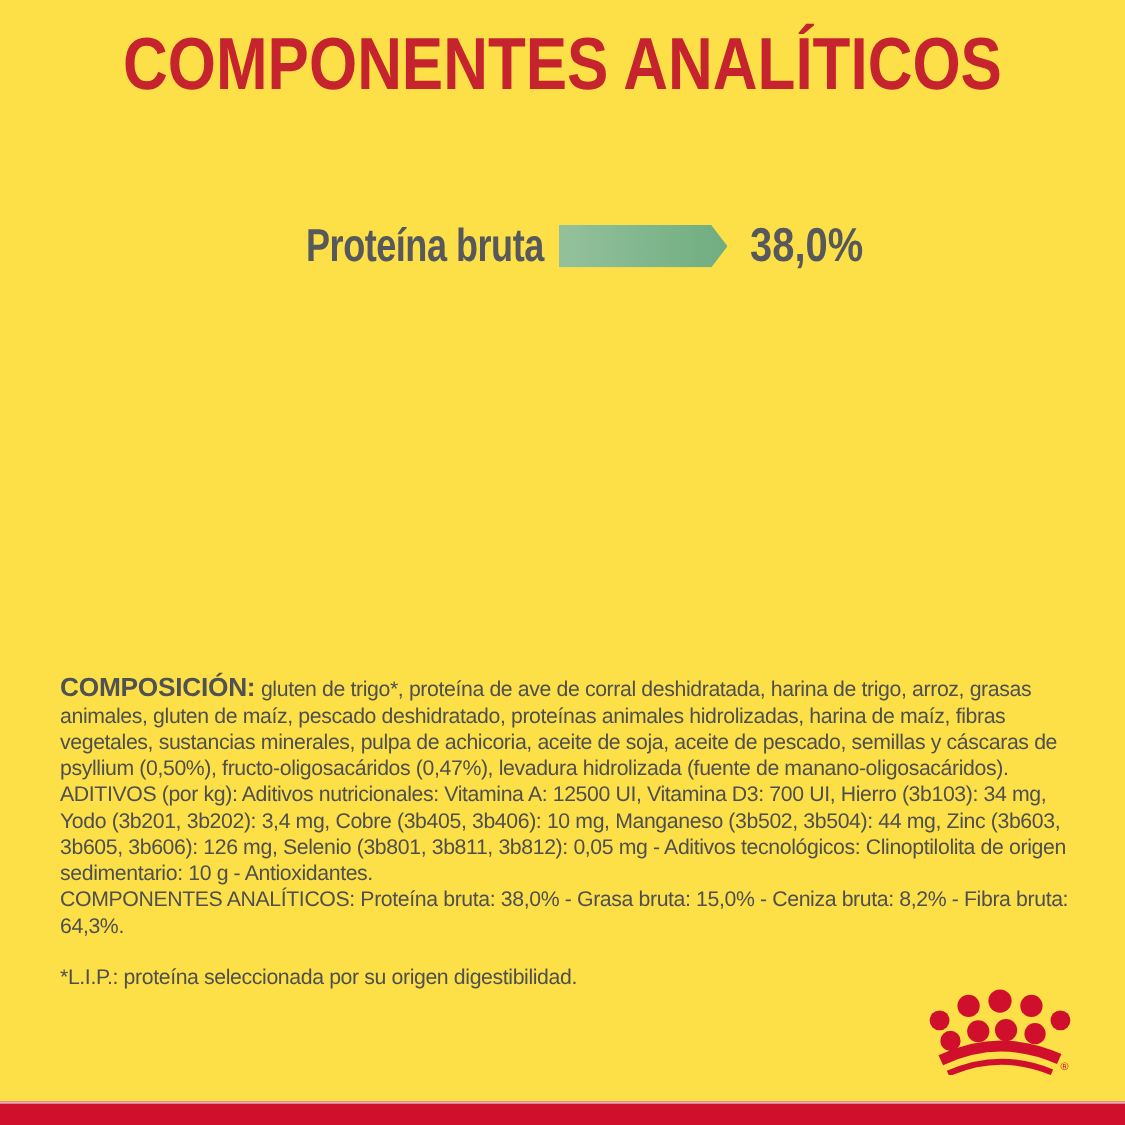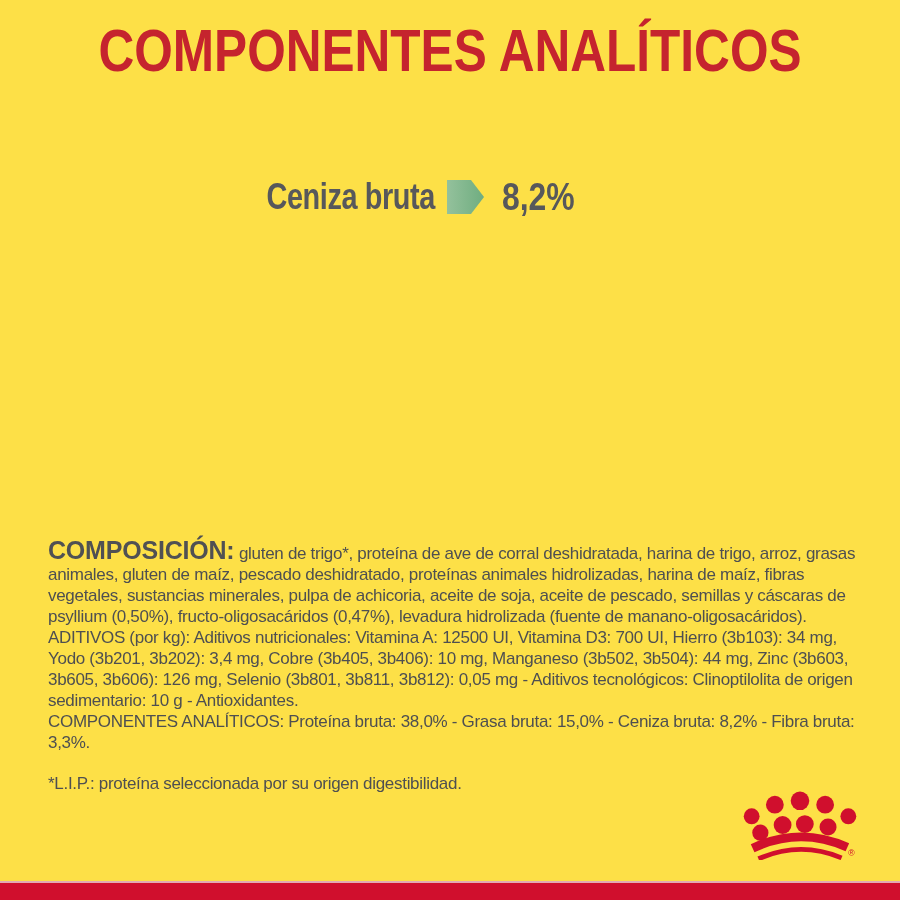--- a/index.html
+++ b/index.html
@@ -36,50 +36,50 @@
     transform:scaleX(0.84); transform-origin:0 50%;
     white-space:nowrap;
   }
   .textblock {
     position:absolute; left:48px; top:540px; width:814px;
     font-size:17px; line-height:21px; letter-spacing:-0.3px;
     color:#4e4f51;
   }
   .textblock p { margin:0; }
   .lead {
-    font-size:25px; font-weight:700; color:#505153;
+    font-size:21px; font-weight:700; color:#505153;
     letter-spacing:-0.2px;
   }
   .footnote { margin-top:20px !important; }
   .crown { position:absolute; left:742px; top:790px; }
   .footer-bar {
     position:absolute; left:0; bottom:0; width:900px; height:17px;
     background:#d00f2d;
     border-top:2px solid #e3aab3;
   }
 </style>
 </head>
 <body>
 
 <div class="page" style="background: #fde047; padding-left: 38px;">
 
   <div class="title" style="color: rgb(197, 36, 46);">COMPONENTES ANALÍTICOS</div>
 
   <div class="chart">
     <div class="crow">
-      <div class="clabel">Ceniza bruta</div>
-      <div class="arrow" style="width: 37px; background: linear-gradient(90deg, rgb(148, 193, 156), rgb(111, 173, 128));"></div>
-      <div class="cvalue">8,2%</div>
+      <div class="clabel">Proteína bruta</div>
+      <div class="arrow" style="width: 135px; background: linear-gradient(90deg, rgb(148, 193, 156), rgb(111, 173, 128));"></div>
+      <div class="cvalue">38,0%</div>
     </div>
   </div>
 
   <div class="textblock">
     <p><span class="lead">COMPOSICIÓN:</span> <span>gluten de trigo*, proteína de ave de corral deshidratada, harina de trigo, arroz, grasas animales, gluten de maíz, pescado deshidratado, proteínas animales hidrolizadas, harina de maíz, fibras vegetales, sustancias minerales, pulpa de achicoria, aceite de soja, aceite de pescado, semillas y cáscaras de psyllium (0,50%), fructo-oligosacáridos (0,47%), levadura hidrolizada (fuente de manano-oligosacáridos).</span></p>
     <p>ADITIVOS (por kg): Aditivos nutricionales: Vitamina A: 12500 UI, Vitamina D3: 700 UI, Hierro (3b103): 34 mg, Yodo (3b201, 3b202): 3,4 mg, Cobre (3b405, 3b406): 10 mg, Manganeso (3b502, 3b504): 44 mg, Zinc (3b603, 3b605, 3b606): 126 mg, Selenio (3b801, 3b811, 3b812): 0,05 mg - Aditivos tecnológicos: Clinoptilolita de origen sedimentario: 10 g - Antioxidantes.</p>
-    <p>COMPONENTES ANALÍTICOS: Proteína bruta: 38,0% - Grasa bruta: 15,0% - Ceniza bruta: 8,2% - Fibra bruta: 3,3%.</p>
+    <p>COMPONENTES ANALÍTICOS: Proteína bruta: 38,0% - Grasa bruta: 15,0% - Ceniza bruta: 8,2% - Fibra bruta: 64,3%.</p>
     <p class="footnote">*L.I.P.: proteína seleccionada por su origen digestibilidad.</p>
   </div>
 
   <svg class="crown" width="116" height="70" viewBox="0 0 120 72">
     <g fill="#d00f2d">
       <circle cx="10" cy="27" r="8.2"></circle>
       <circle cx="34" cy="15" r="9.2"></circle>
       <circle cx="60" cy="11" r="9.6"></circle>
       <circle cx="86" cy="15" r="9.2"></circle>
       <circle cx="110" cy="27" r="8.2"></circle>

